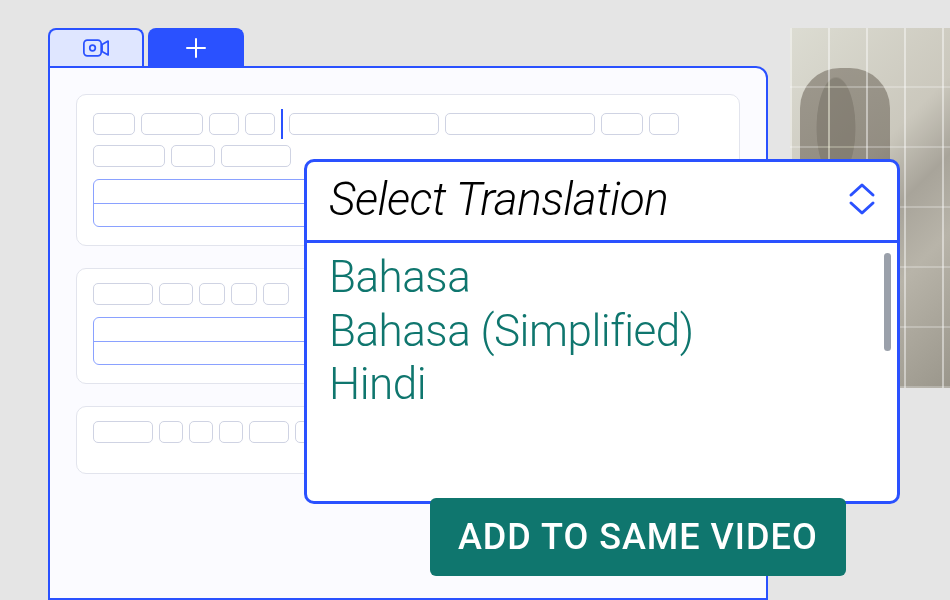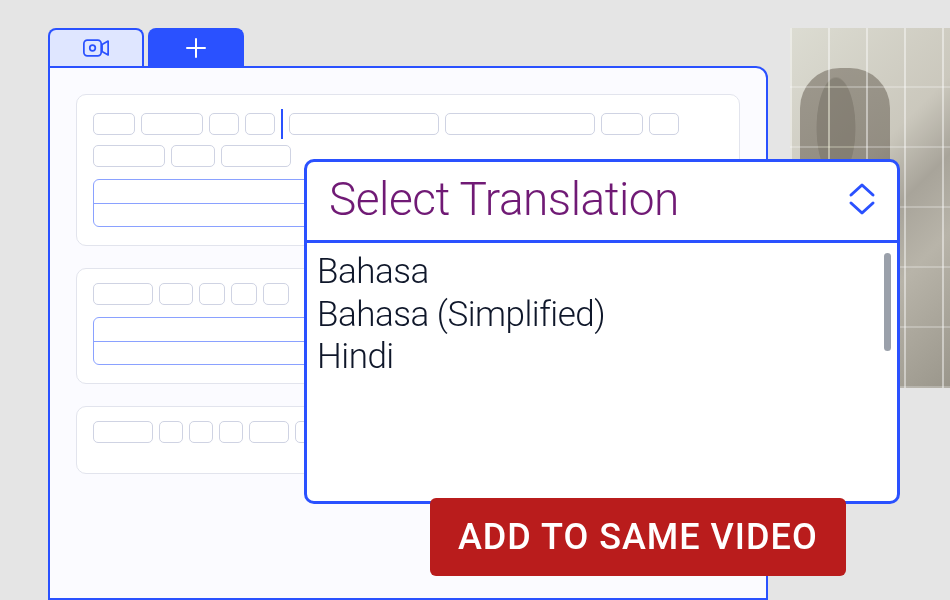--- a/index.html
+++ b/index.html
@@ -131,36 +131,37 @@
     border-radius: 10px;
     overflow: hidden;
   }
   .dd-header {
     display: flex;
     align-items: center;
     justify-content: space-between;
     padding: 10px 20px 14px 22px;
     font-size: 46px;
     font-weight: 300;
-    color: #701a75;
+    color: #000000;
     letter-spacing: -0.5px;
     border-bottom: 3px solid #2a51ff;
+    font-style: italic;
   }
   .dd-chevrons {
     display: flex;
     flex-direction: column;
     gap: 2px;
     align-items: center;
   }
   .dd-list {
     position: relative;
-    padding: 8px 22px 4px 10px;
-    font-size: 35px;
+    padding: 8px 22px 4px 22px;
+    font-size: 44px;
     font-weight: 300;
-    color: #0f172a;
+    color: #0f766e;
     line-height: 1.22;
     height: 258px;
     overflow: hidden;
     letter-spacing: -0.5px;
   }
   .dd-item { white-space: nowrap; }
   .dd-scroll {
     position: absolute;
     right: 6px;
     top: 10px;
@@ -168,21 +169,21 @@
     height: 98px;
     background: #9aa0aa;
     border-radius: 4px;
   }
 
   
   .cta {
     position: absolute;
     top: 498px;
     left: 430px;
-    background: #b91c1c;
+    background: #0f766e;
     color: #fff;
     font-size: 36px;
     font-weight: 500;
     letter-spacing: 1px;
     padding: 18px 28px;
     border-radius: 6px;
     white-space: nowrap;
   }
 </style>
 </head>

